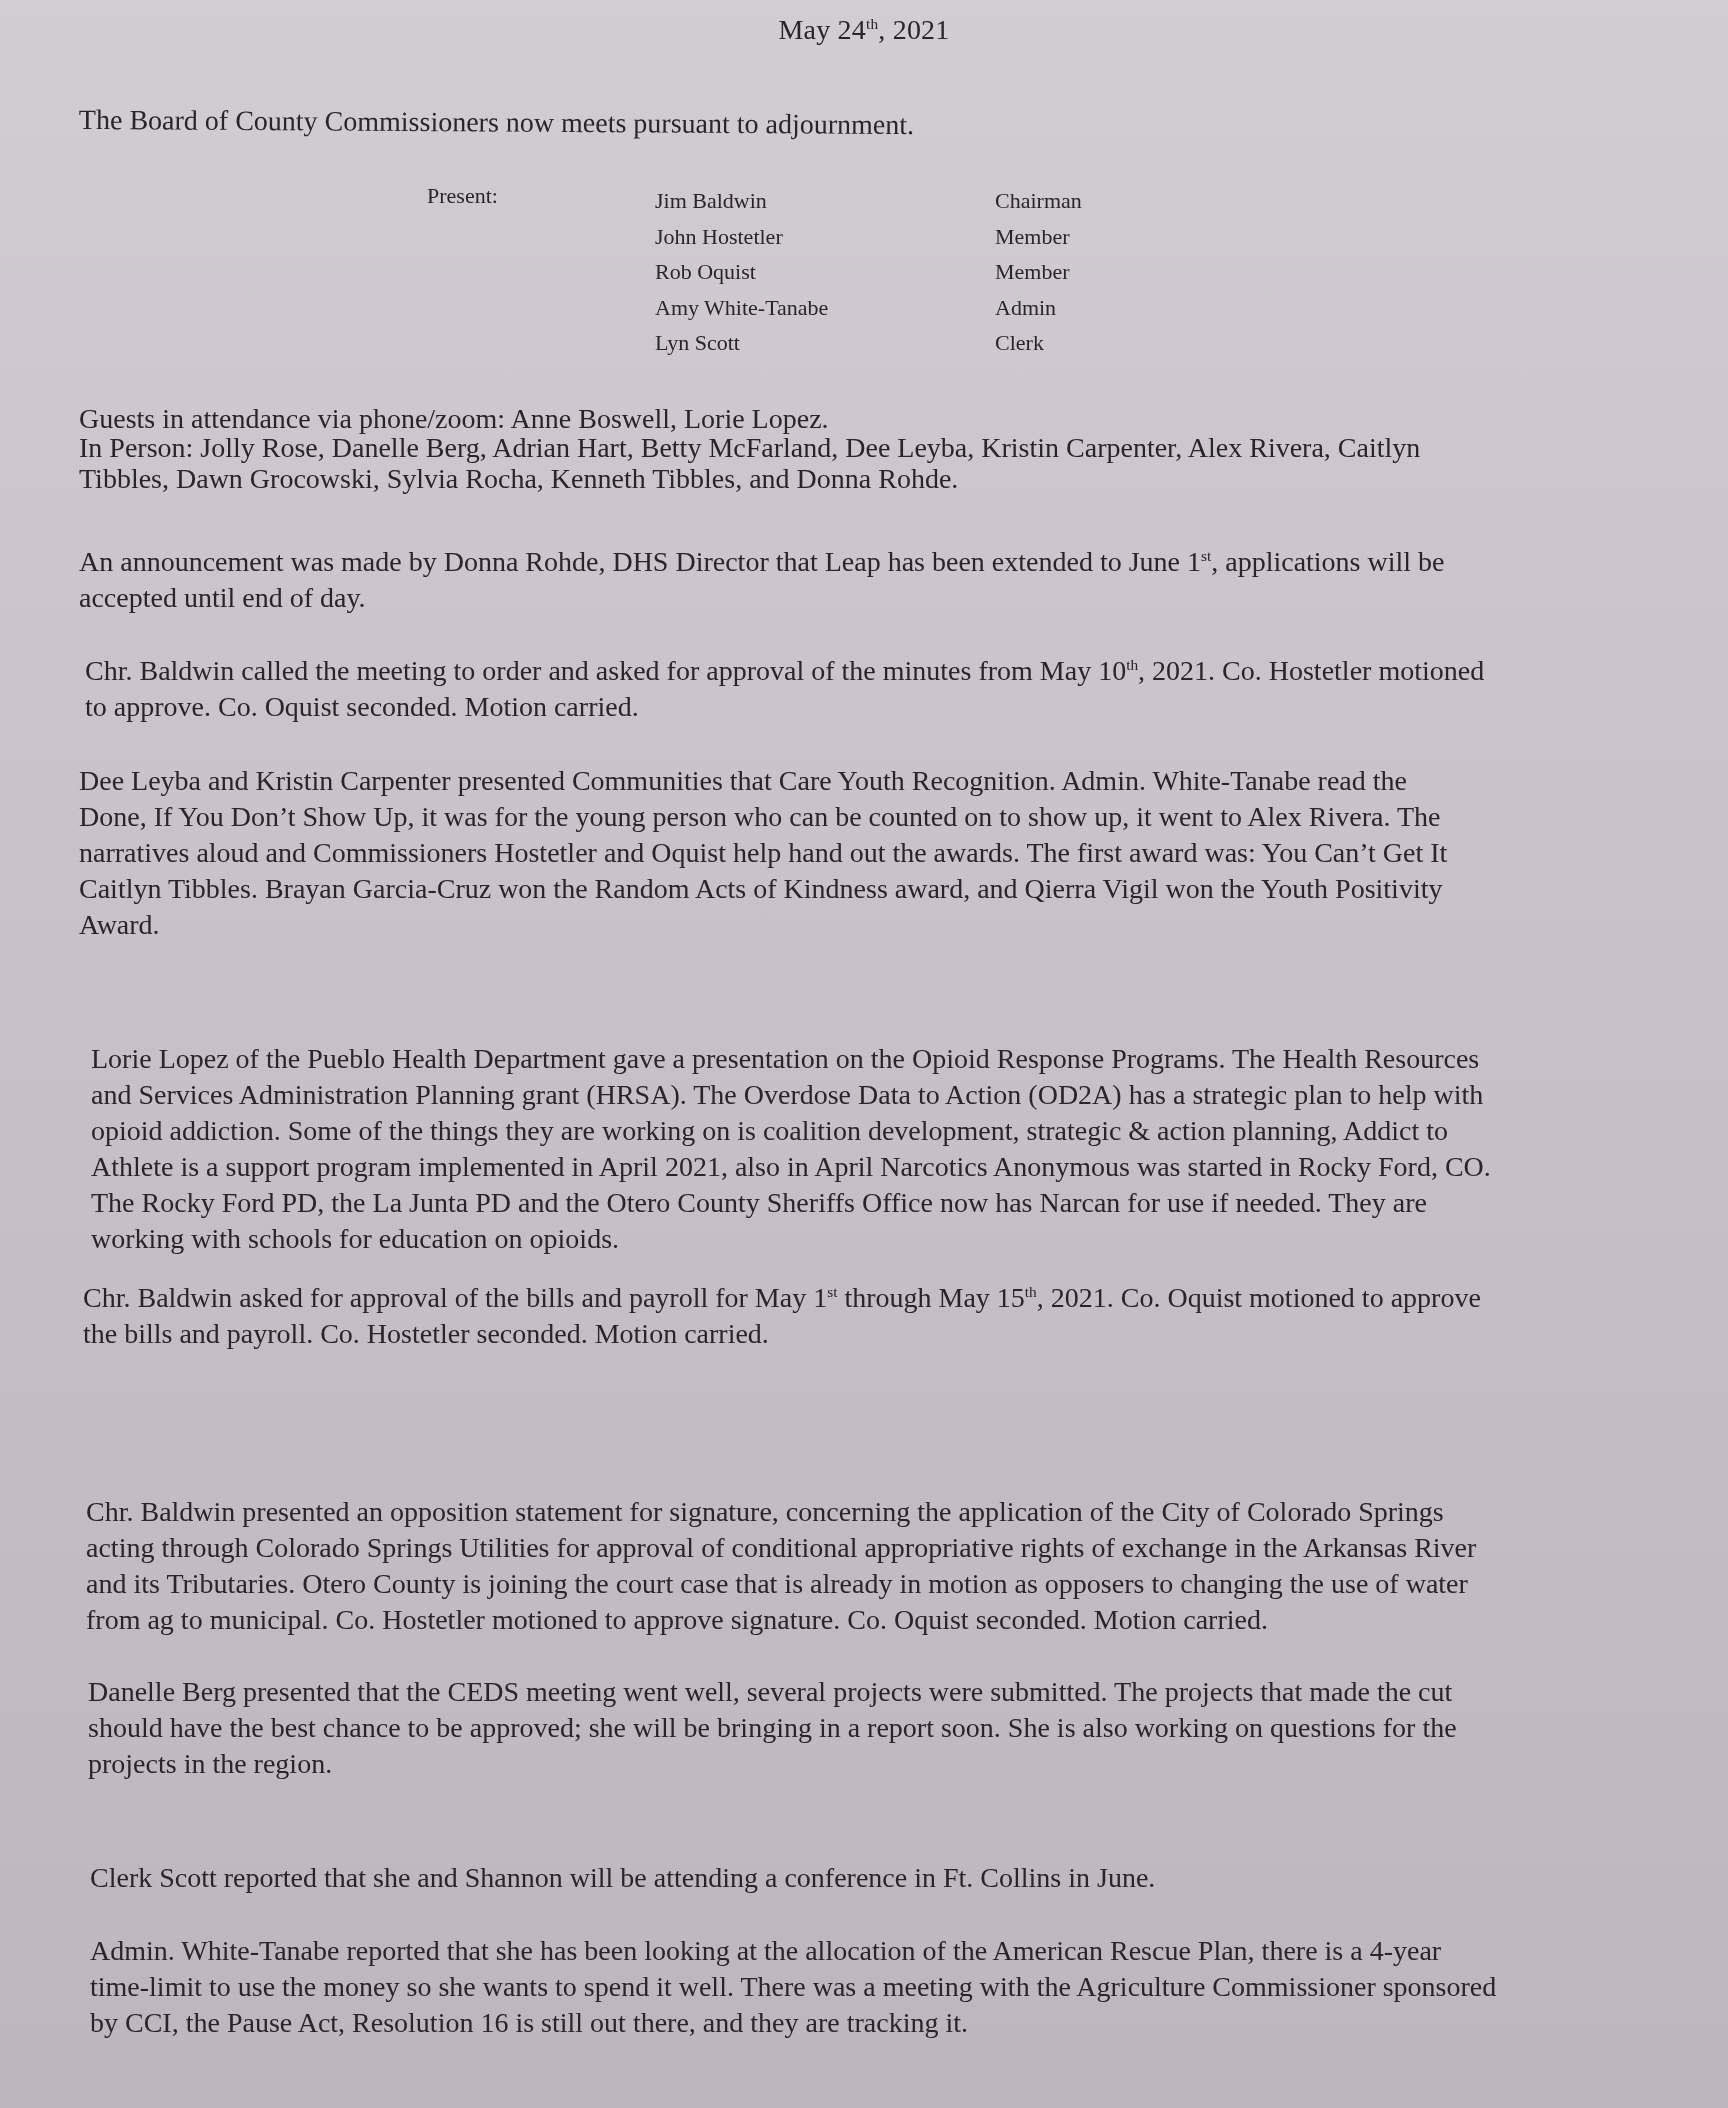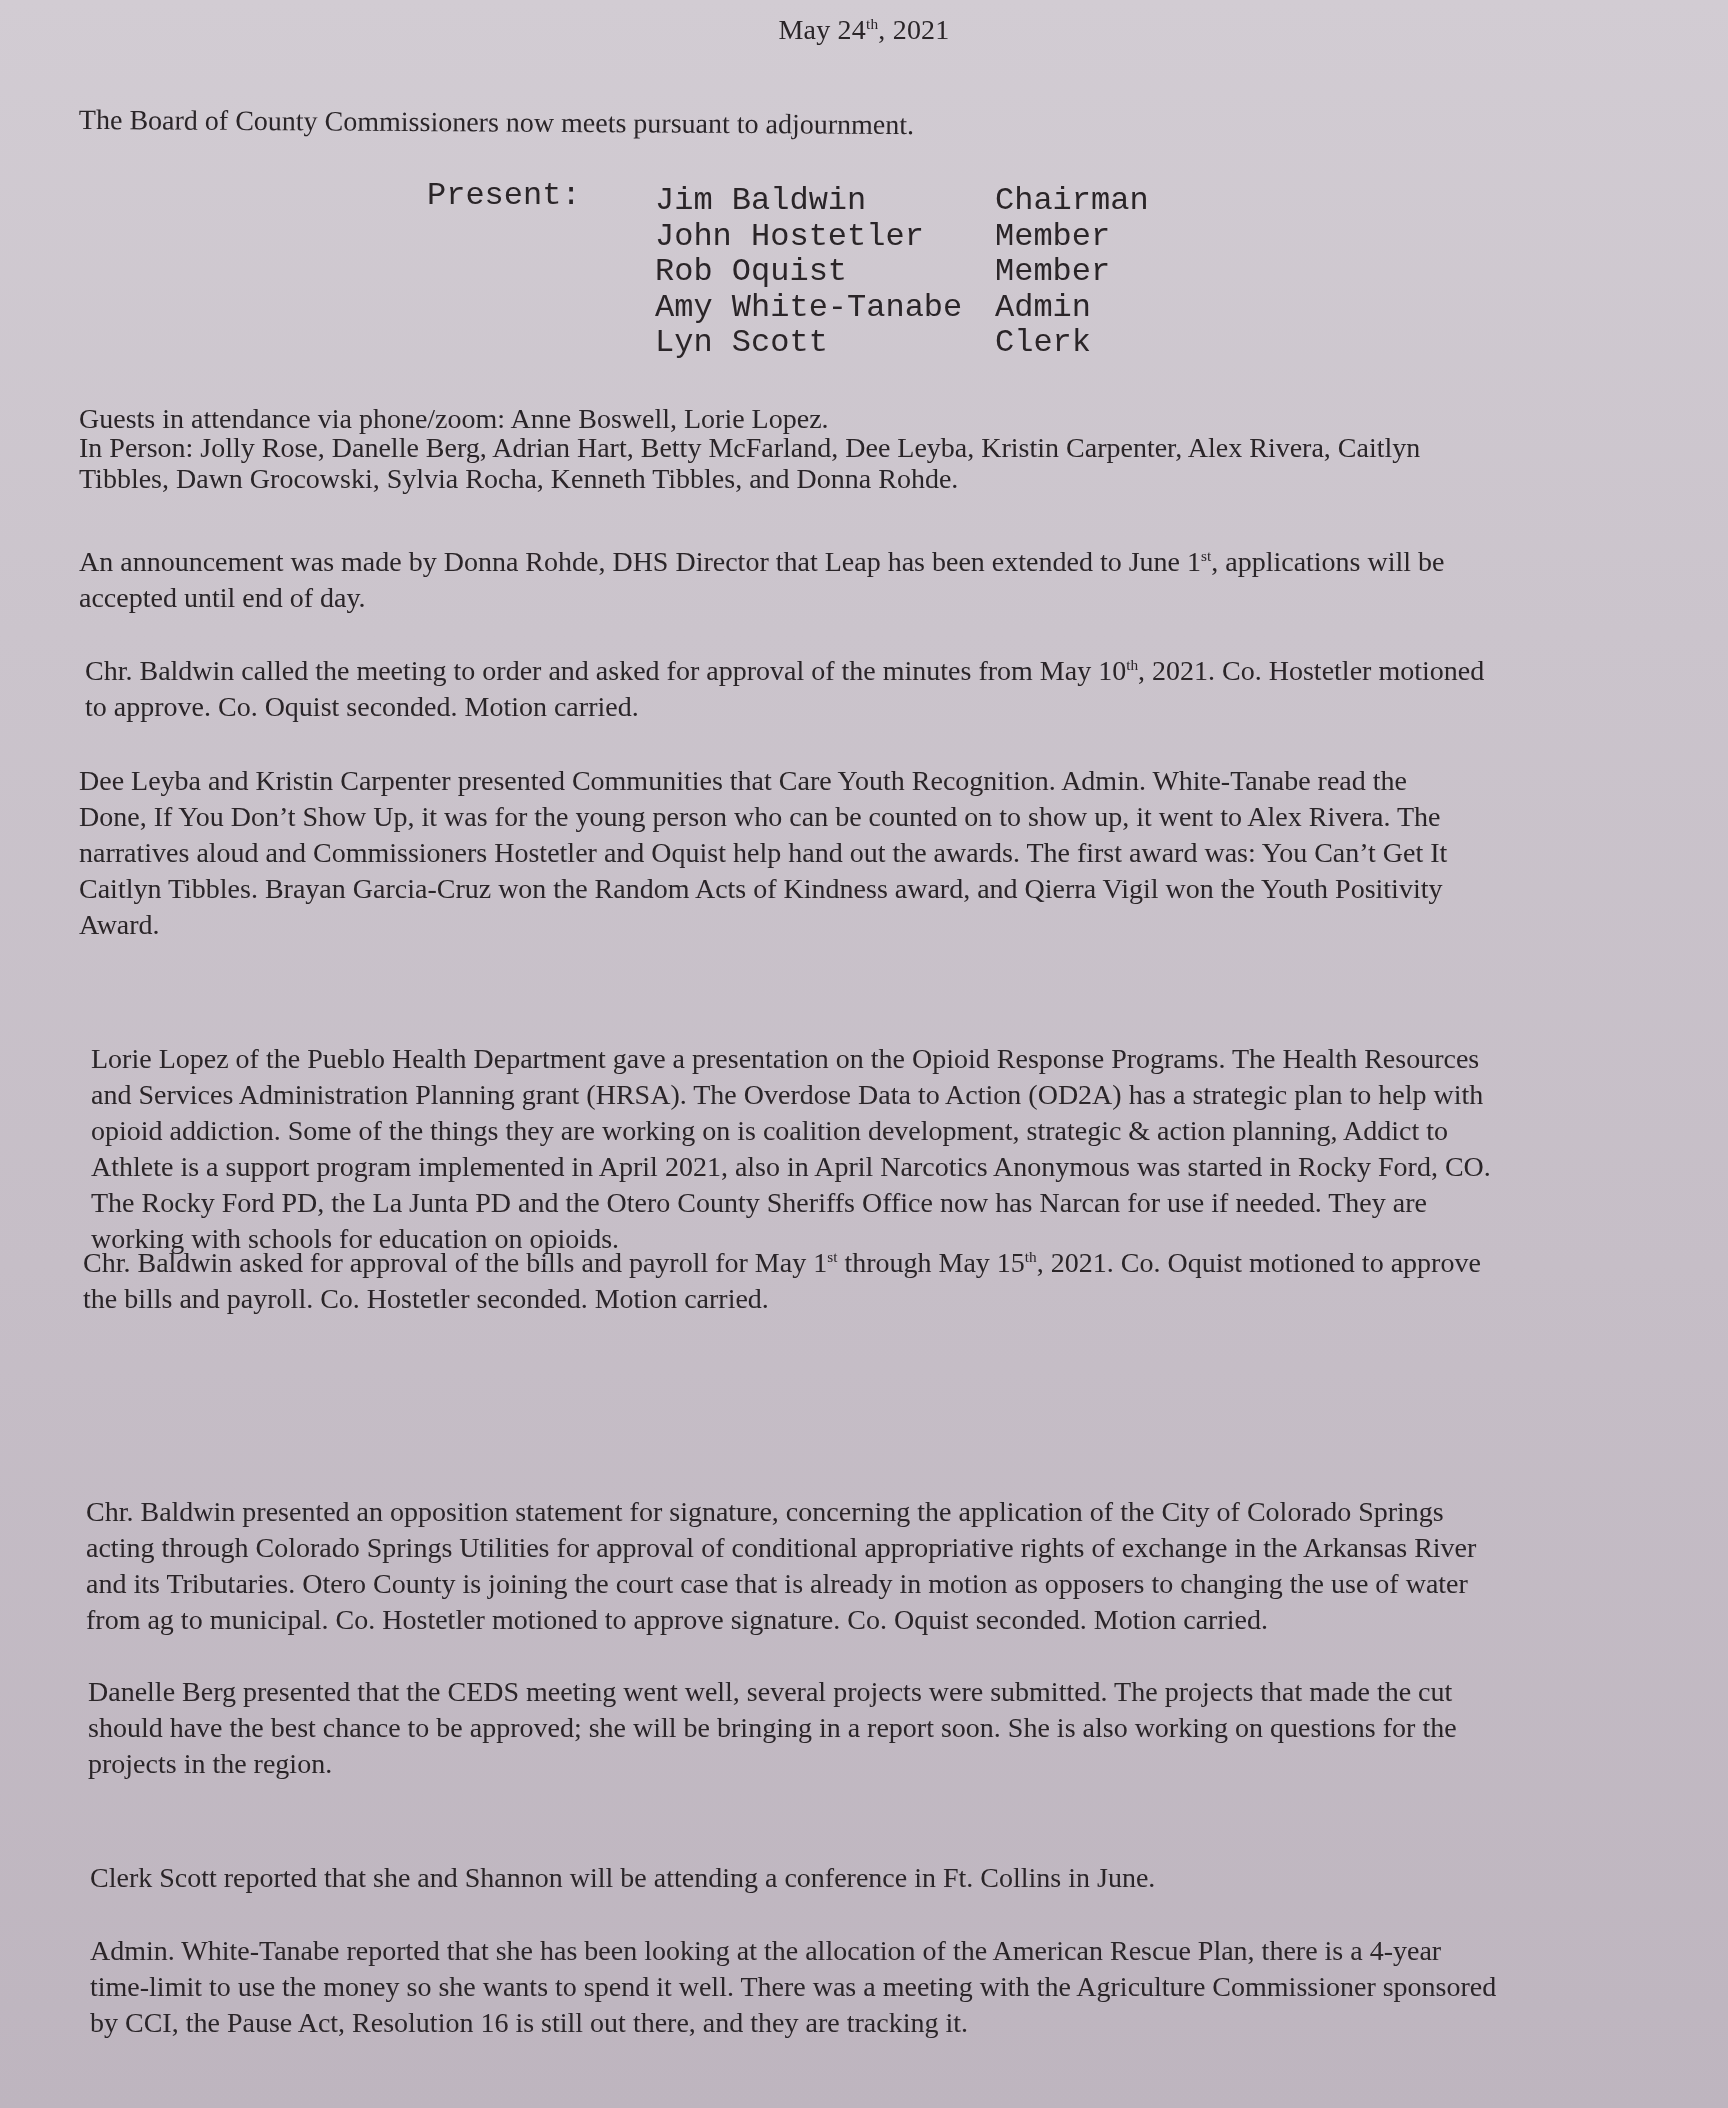--- a/index.html
+++ b/index.html
@@ -37,25 +37,24 @@
       left: 79px;
       top: 104px;
       font-size: 28px;
       transform: rotate(0.35deg);
       transform-origin: left top;
     }
     .present {
       position: absolute;
       left: 427px;
       top: 185px;
-      font-size: 32px;
+      font-size: 22px;
       display: grid;
       grid-template-columns: 228px 340px 180px;
       row-gap: 3.6px;
-      font-family: Liberation Mono, monospace;
     }
     .present .label { grid-row: 1; grid-column: 1; }
     .present .name, .present .role { line-height: 32px; }
     .present .label { line-height: 32px; }
     .para {
       position: absolute;
       font-size: 28px;
       line-height: 37px;
       width: 1620px;
       white-space: normal;
@@ -112,21 +111,21 @@
 
   <div class="para" style="left:91px;top:1017px;line-height:36px;margin-top:24px;">
     <span class="line">Lorie Lopez of the Pueblo Health Department gave a presentation on the Opioid Response Programs. The Health Resources</span>
     <span class="line">and Services Administration Planning grant (HRSA). The Overdose Data to Action (OD2A) has a strategic plan to help with</span>
     <span class="line">opioid addiction. Some of the things they are working on is coalition development, strategic &amp; action planning, Addict to</span>
     <span class="line">Athlete is a support program implemented in April 2021, also in April Narcotics Anonymous was started in Rocky Ford, CO.</span>
     <span class="line">The Rocky Ford PD, the La Junta PD and the Otero County Sheriffs Office now has Narcan for use if needed. They are</span>
     <span class="line">working with schools for education on opioids.</span>
   </div>
 
-  <div class="para" style="left:83px;top:1245px;line-height:36px;">
+  <div class="para" style="left:83px;top:1280px;line-height:36px;">
     <span class="line"><span>Chr. Baldwin asked for approval of the bills and payroll for May 1</span><sup>st</sup><span> through May 15</span><sup>th</sup><span>, 2021. Co. Oquist motioned to approve</span></span>
     <span class="line">the bills and payroll. Co. Hostetler seconded. Motion carried.</span>
   </div>
 
 
   <div class="para" style="left:86px;top:1494px;line-height:36px;">
     <span class="line">Chr. Baldwin presented an opposition statement for signature, concerning the application of the City of Colorado Springs</span>
     <span class="line">acting through Colorado Springs Utilities for approval of conditional appropriative rights of exchange in the Arkansas River</span>
     <span class="line">and its Tributaries. Otero County is joining the court case that is already in motion as opposers to changing the use of water</span>
     <span class="line">from ag to municipal. Co. Hostetler motioned to approve signature. Co. Oquist seconded. Motion carried.</span>

